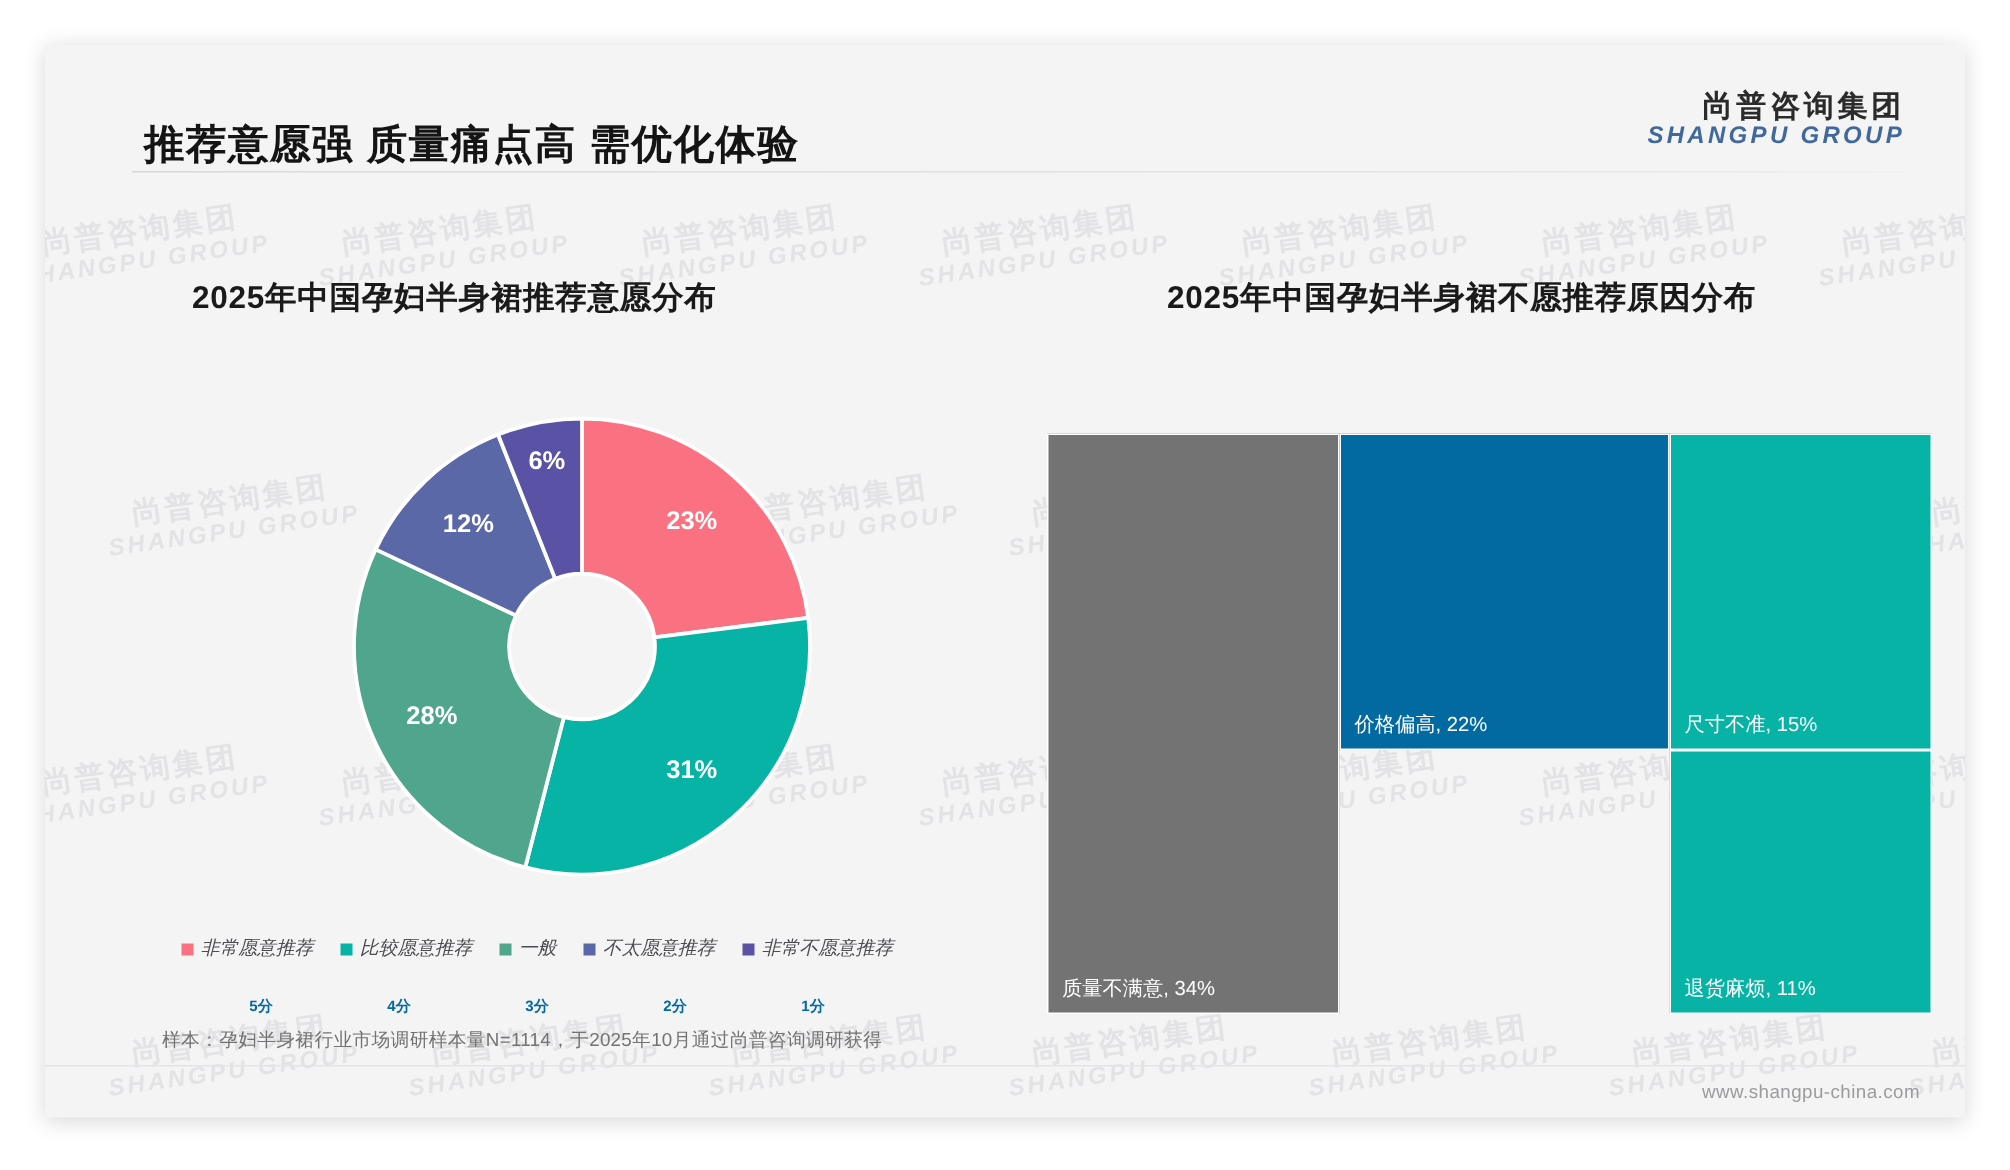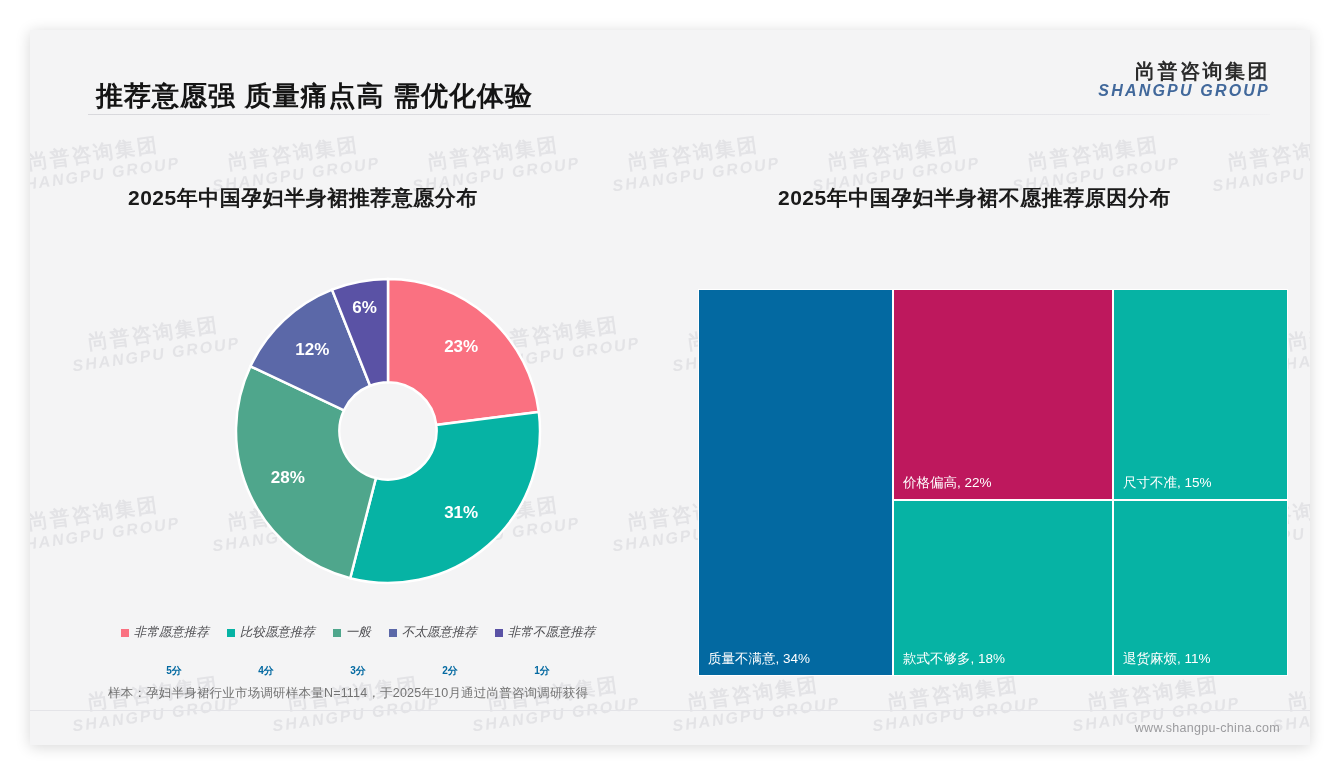--- a/index.html
+++ b/index.html
@@ -365,28 +365,25 @@
           <div class="score-item">4分</div>
           <div class="score-item">3分</div>
           <div class="score-item">2分</div>
           <div class="score-item">1分</div>
         </div>
     </div>
 
     <div class="panel" id="right-panel">
       <div class="panel-title" id="right-title">2025年中国孕妇半身裙不愿推荐原因分布</div>
       <div class="treemap" id="treemap">
-          <div class="tm-cell" style="left: 0px; top: 0px; width: 195px; height: 387px; background: #0369a1;">
+          <div class="tm-cell" style="left: 0px; top: 0px; width: 195px; height: 387px; background: #737373;">
             <span class="tm-label">质量不满意, 34%</span>
           </div>
-          <div class="tm-cell" style="left: 195px; top: 0px; width: 220px; height: 211px; background: #be185d;">
+          <div class="tm-cell" style="left: 195px; top: 0px; width: 220px; height: 211px; background: #0369a1;">
             <span class="tm-label">价格偏高, 22%</span>
-          </div>
-          <div class="tm-cell" style="left: 195px; top: 211px; width: 220px; height: 176px; background: rgb(6, 179, 164);">
-            <span class="tm-label">款式不够多, 18%</span>
           </div>
           <div class="tm-cell" style="left: 415px; top: 0px; width: 175px; height: 211px; background: rgb(6, 179, 164);">
             <span class="tm-label">尺寸不准, 15%</span>
           </div>
           <div class="tm-cell" style="left: 415px; top: 211px; width: 175px; height: 176px; background: rgb(6, 179, 164);">
             <span class="tm-label">退货麻烦, 11%</span>
           </div>
         </div>
     </div>
 

